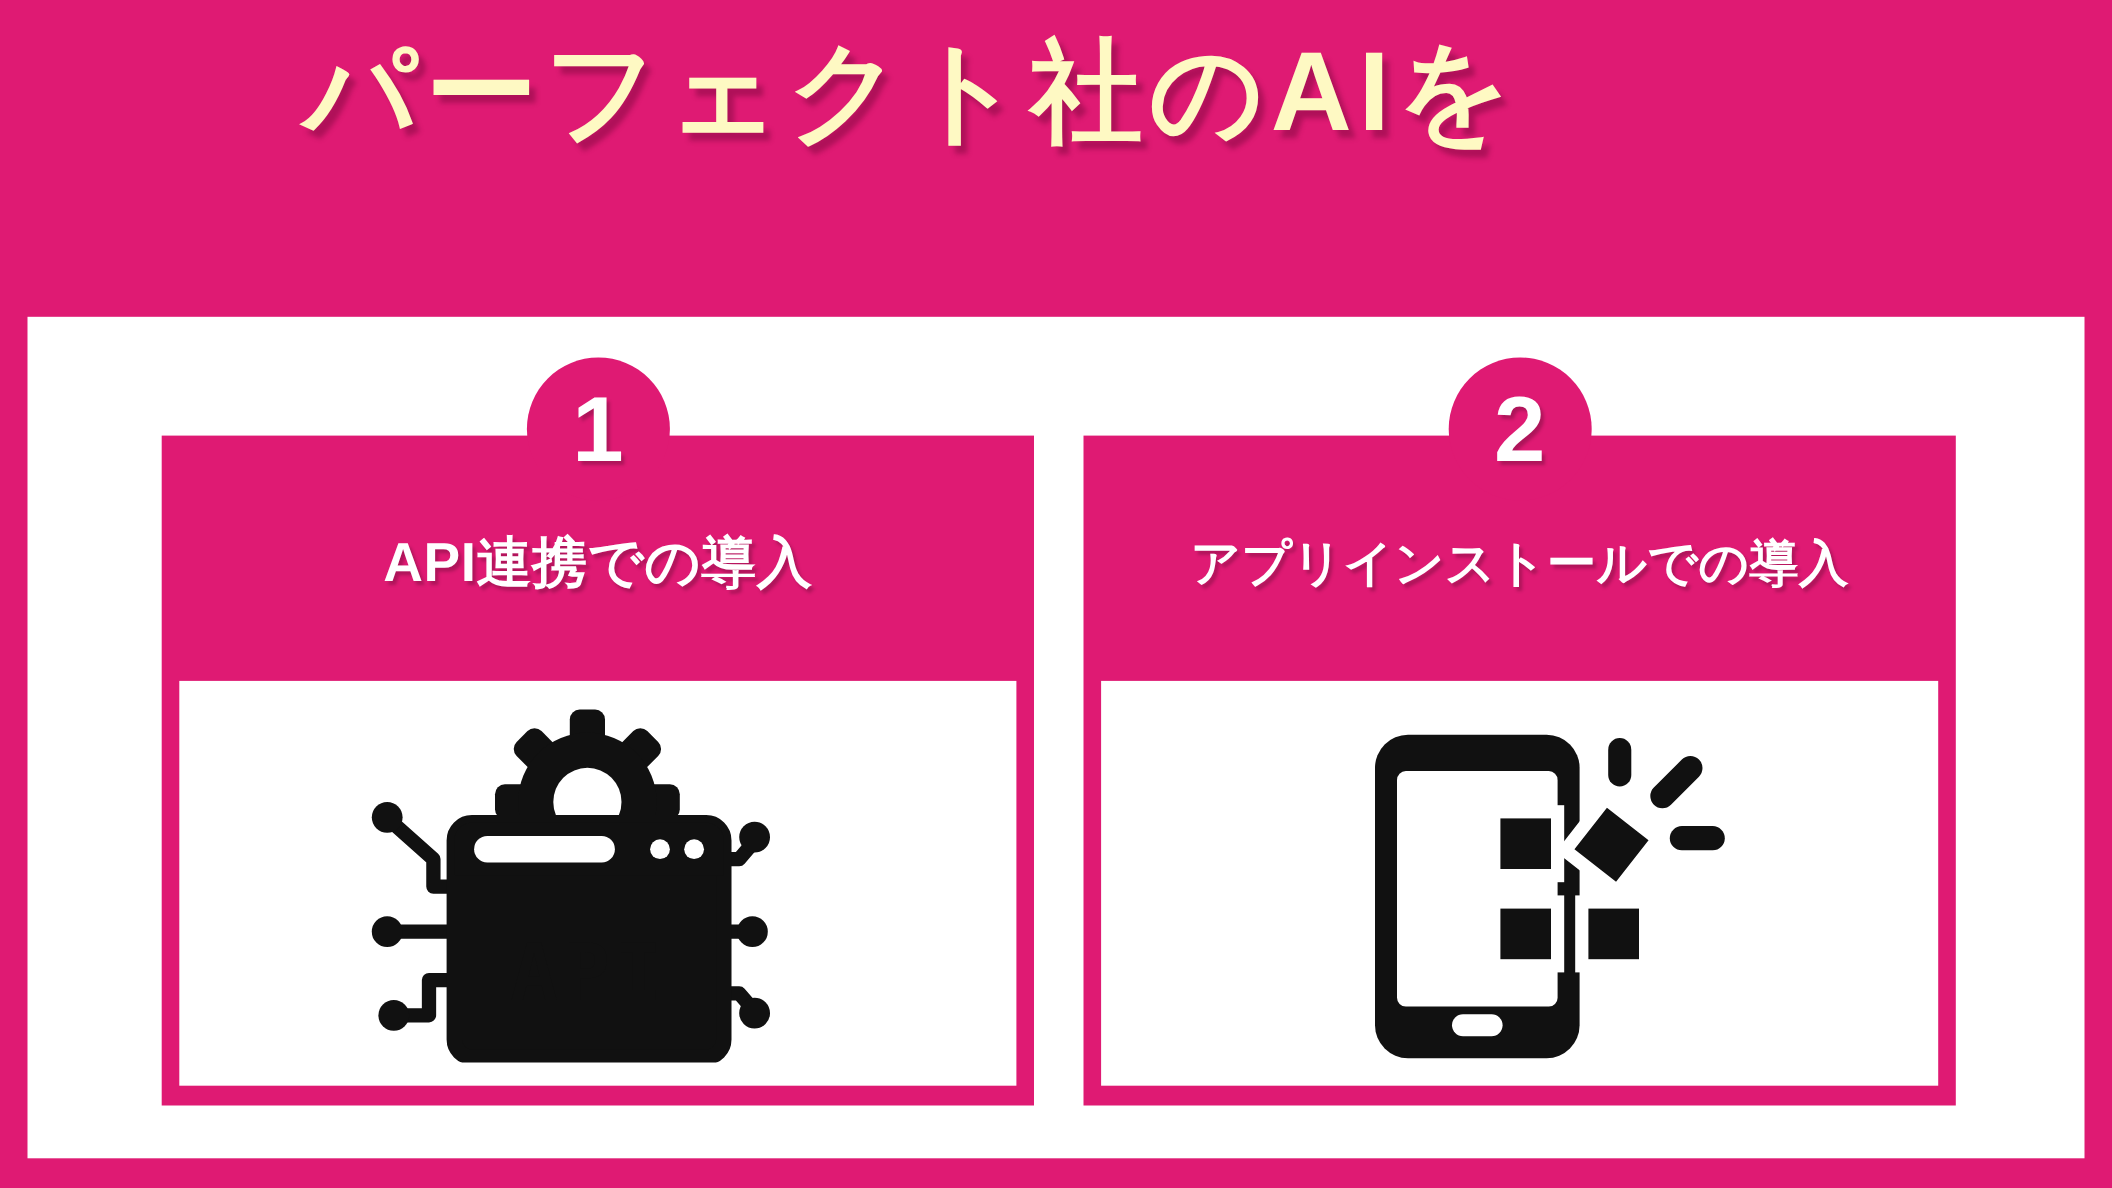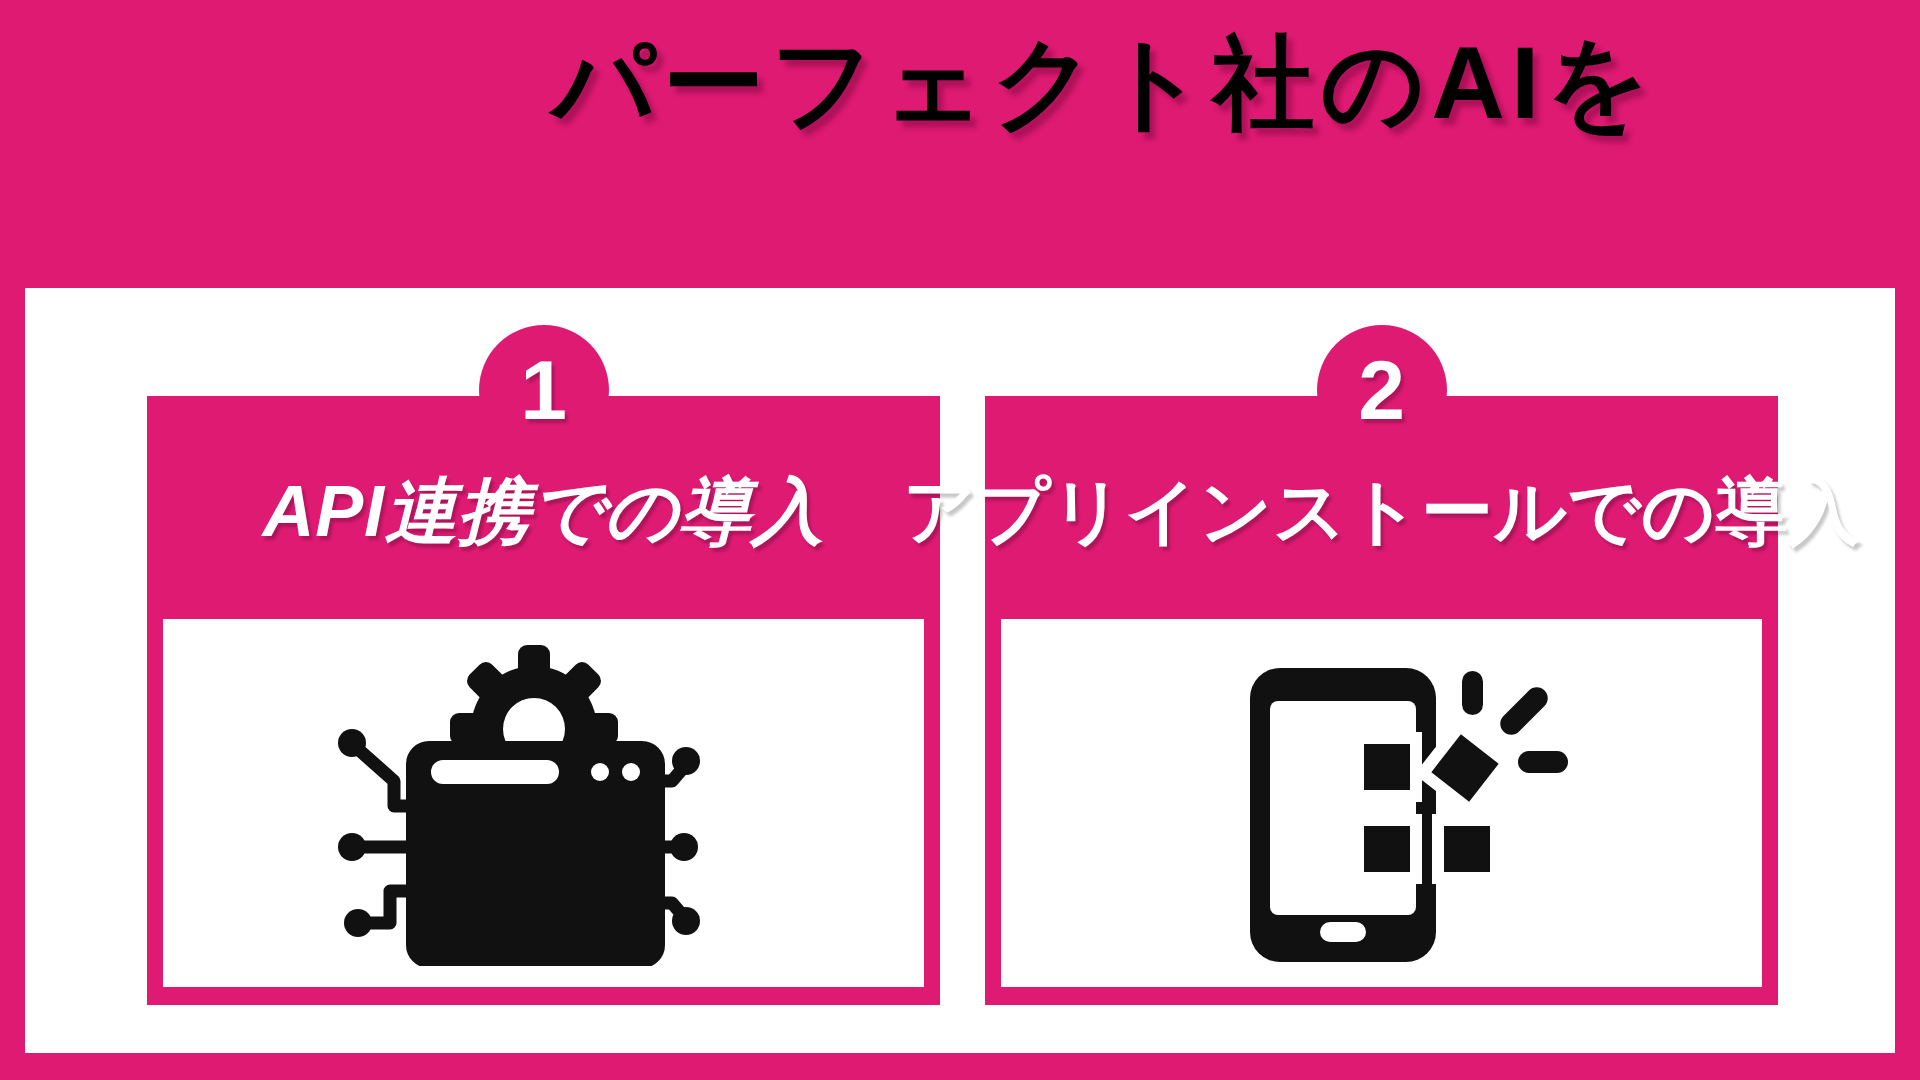--- a/index.html
+++ b/index.html
@@ -8,21 +8,21 @@
     background:#DF1A73;
     font-family:"Liberation Sans","DejaVu Sans",sans-serif;
     position:relative;
   }
   .page{position:absolute;inset:0;}
 
   
   .title{
     position:absolute;top:0;left:0;width:1656px;height:288px;
     padding-top:22px;box-sizing:border-box;
-    text-align:right;color:#000000;
+    text-align:center;color:#fef9c3;
     font-size:102px;font-weight:900;line-height:1.21;
     letter-spacing:0.06em;
     text-shadow:6px 7px 5px rgba(118,6,58,0.45);
     white-space:nowrap;
   }
 
   
   .panel{
     position:absolute;left:25px;right:25px;top:288px;bottom:27px;
     background:#FFFFFF;
@@ -45,22 +45,22 @@
     text-shadow:3px 4px 3px rgba(0,0,0,0.22);
   }
 
   .card-header{
     height:223px;
     display:flex;align-items:center;justify-content:center;
     color:#FFFFFF;font-weight:900;
     text-shadow:3px 4px 3px rgba(0,0,0,0.22);
     white-space:nowrap;padding-top:8px;box-sizing:border-box;
   }
-  .card-1 .card-header{font-size:72px;letter-spacing:0.01em;font-style:italic;}
-  .card-2 .card-header{font-size:72px;letter-spacing:0.005em;}
+  .card-1 .card-header{font-size:50px;letter-spacing:0.01em;}
+  .card-2 .card-header{font-size:45px;letter-spacing:0.005em;}
 
   .card-body{
     position:absolute;left:16px;right:16px;top:223px;bottom:18px;
     background:#FFFFFF;
     display:flex;align-items:center;justify-content:center;
   }
   .card-1 .card-body svg{transform:translateX(-30px);}
   .card-2 .card-body svg{transform:translate(26px,12px);}
 
   .ink{fill:#111111;}

